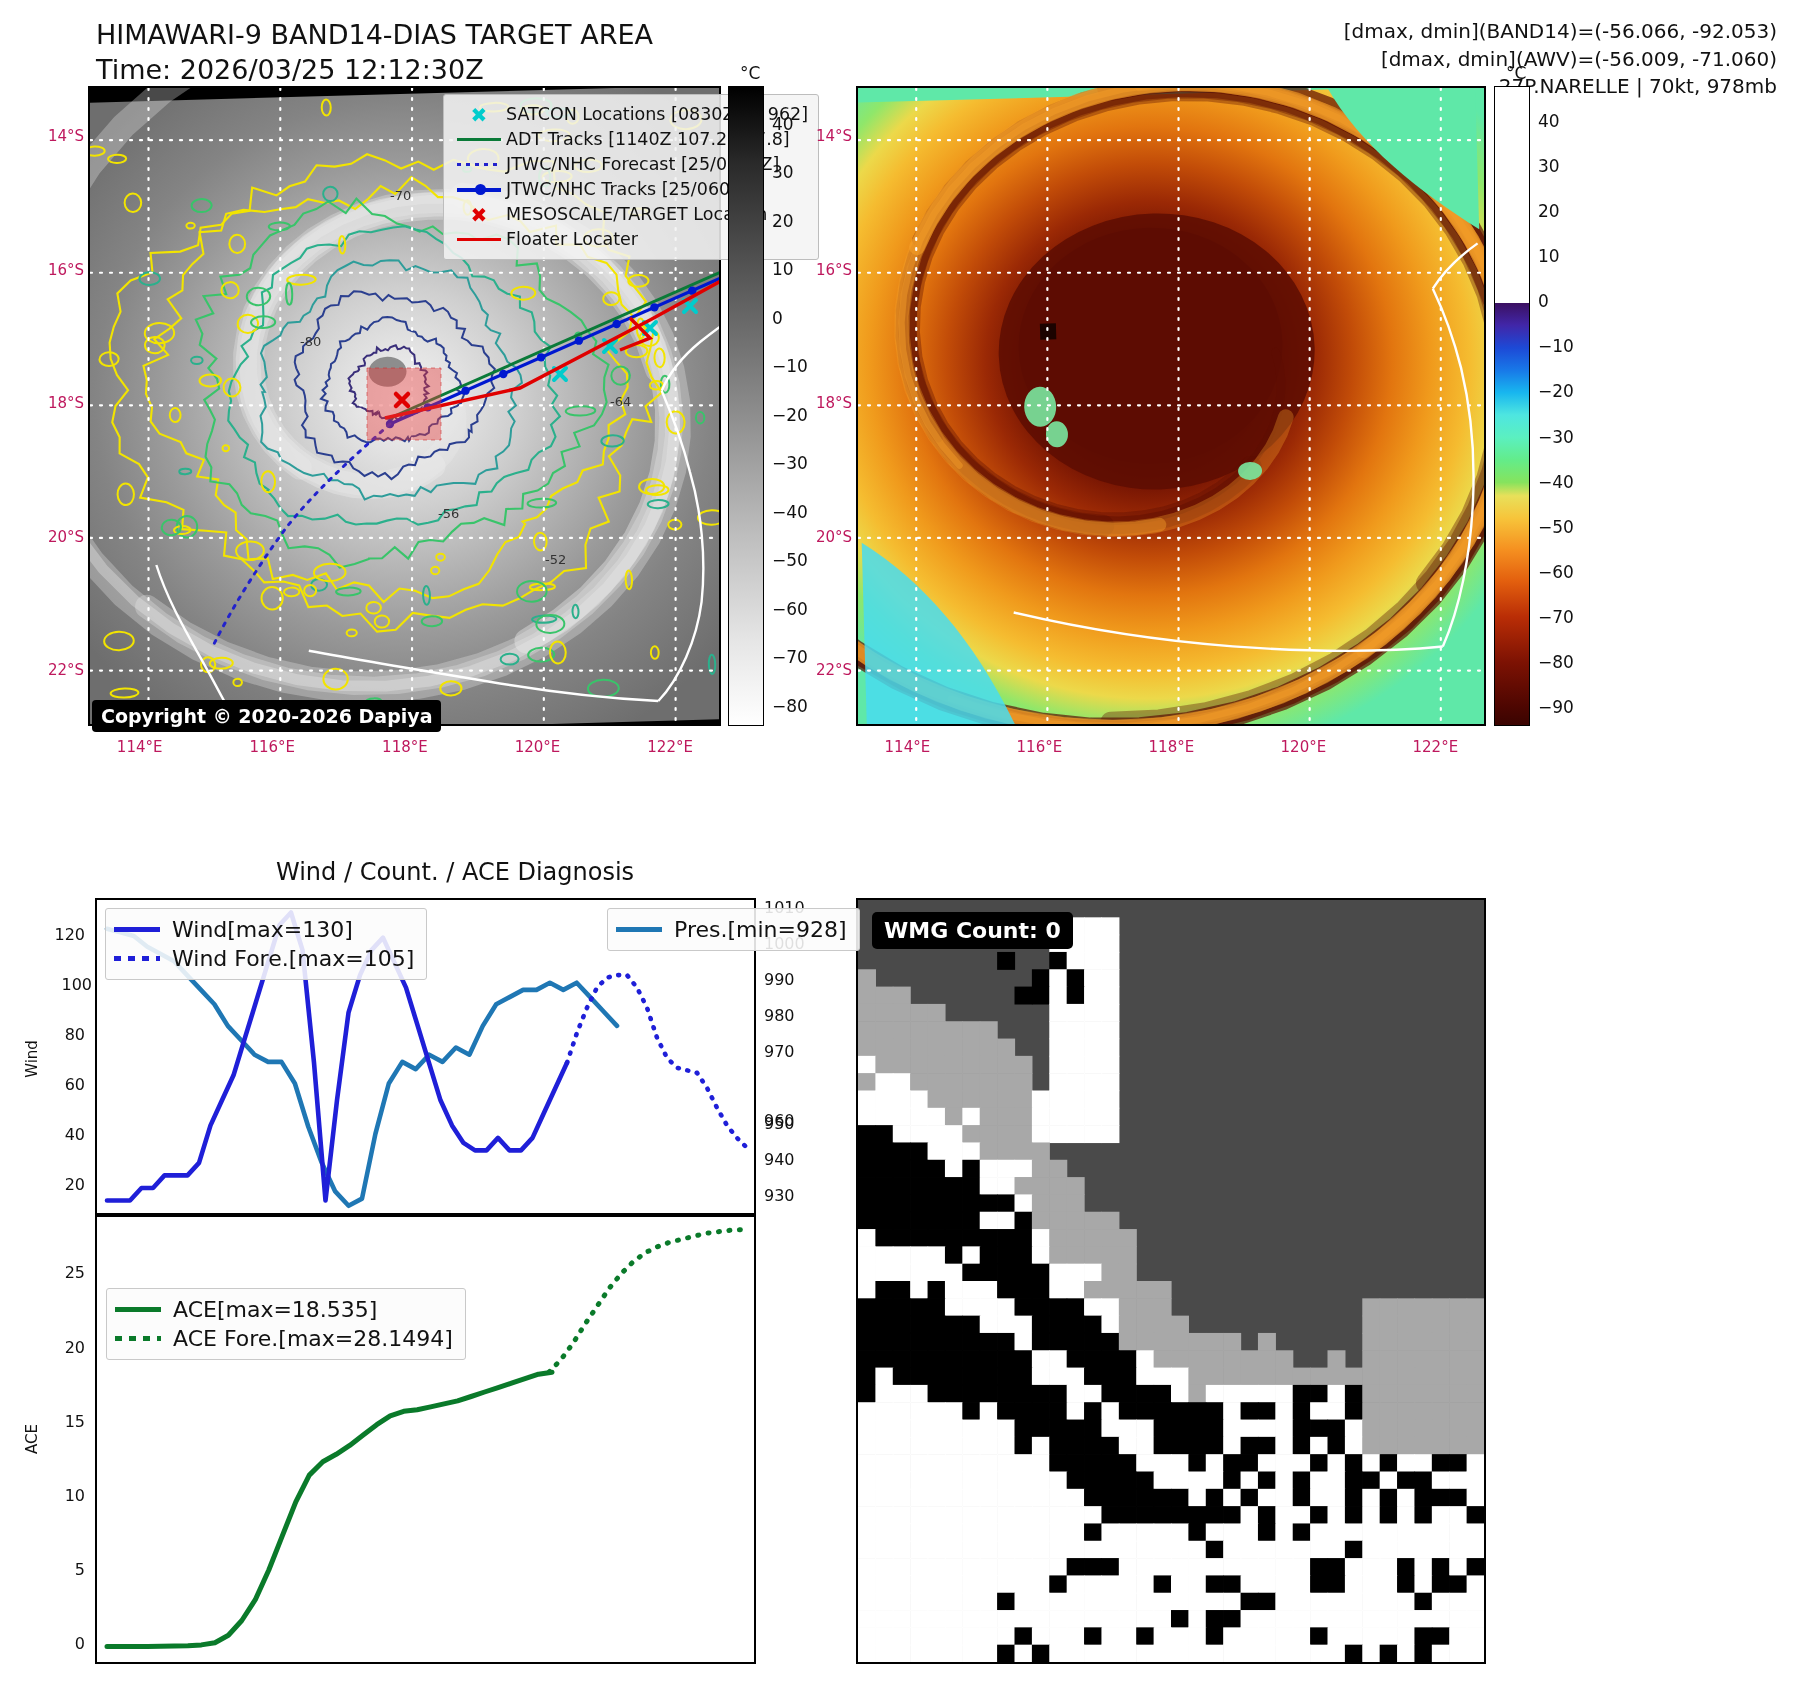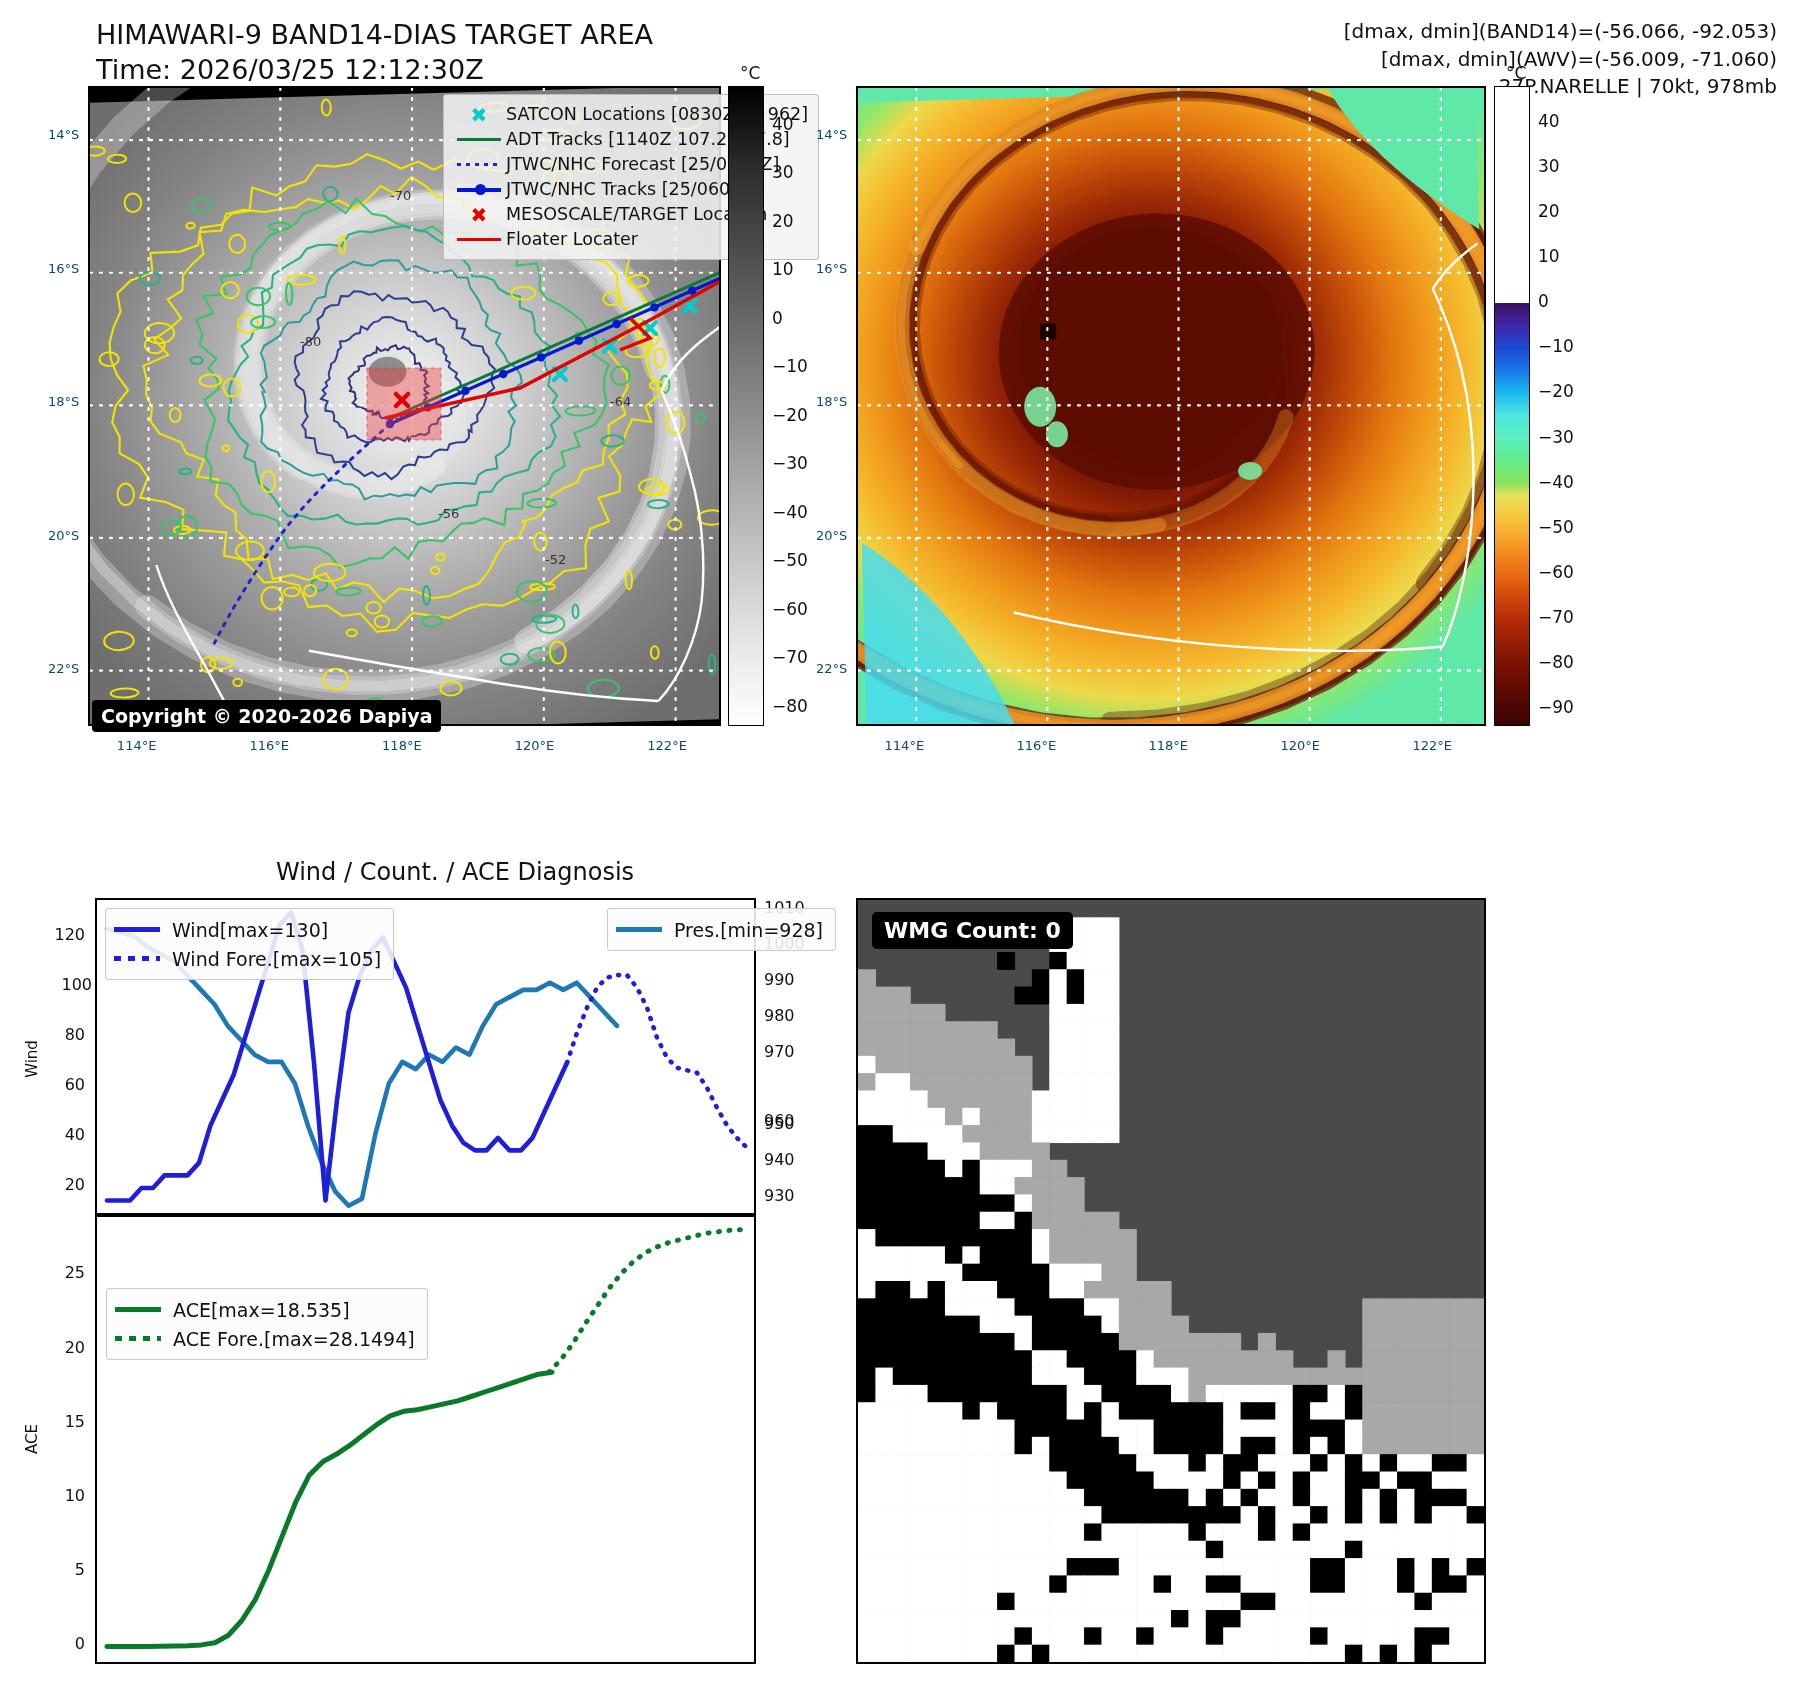--- a/index.html
+++ b/index.html
@@ -6,21 +6,21 @@
   body{width:1797px;height:1690px;font-family:"DejaVu Sans",sans-serif;color:#000;position:relative;overflow:hidden;}
 
   .panel{position:absolute;}
 
   
   #title-block{position:absolute;left:96px;top:18px;font-size:27px;line-height:1.28;font-family:"DejaVu Sans",sans-serif;color:#111;}
   #header-right{position:absolute;right:20px;top:18px;text-align:right;font-size:20px;line-height:1.38;color:#111;}
 
   
   .map-frame{position:absolute;border:2px solid #000;box-sizing:border-box;overflow:hidden;background:#000;}
-  .tick-label{position:absolute;font-size:13px;color:#0c4a6e;white-space:nowrap;}
+  .tick-label{position:absolute;font-size:15px;color:#be185d;white-space:nowrap;}
   .cbar-title{position:absolute;font-size:17px;color:#111;}
   .cbar{position:absolute;border:1px solid #000;box-sizing:border-box;}
   .cbar-tick{position:absolute;font-size:17px;color:#111;white-space:nowrap;}
 
   
   #map-legend{position:absolute;background:rgba(243,243,243,.86);border:1px solid #bdbdbd;border-radius:3px;padding:7px 10px 7px 8px;font-size:17.5px;line-height:1.0;}
   #map-legend .row{display:flex;align-items:center;height:25px;}
   #map-legend .sym{width:54px;flex:0 0 54px;display:flex;align-items:center;justify-content:center;}
   #map-legend .lbl{white-space:nowrap;color:#111;}
 
@@ -33,21 +33,21 @@
   
   #copyright{position:absolute;background:#000;color:#fff;font-weight:bold;font-size:19px;padding:5px 9px;border-radius:4px;white-space:nowrap;font-family:"DejaVu Sans",sans-serif;}
 
   
   #wmg-badge{position:absolute;background:#000;color:#fff;font-weight:bold;font-size:22px;padding:6px 12px;border-radius:5px;white-space:nowrap;z-index:6;}
 
   
   .chart-frame{position:absolute;border:2px solid #000;box-sizing:border-box;background:#fff;}
   .axis-label-y{position:absolute;font-size:15px;color:#111;transform-origin:center;transform:rotate(-90deg);white-space:nowrap;}
   .ax-tick{position:absolute;font-size:16px;color:#111;white-space:nowrap;}
-  .chart-legend{position:absolute;background:rgba(252,252,252,.88);border:1px solid #c9c9c9;border-radius:3px;padding:6px 12px 6px 8px;font-size:19px;z-index:5;}
+  .chart-legend{position:absolute;background:rgba(252,252,252,.88);border:1px solid #c9c9c9;border-radius:3px;padding:6px 12px 6px 8px;font-size:22px;z-index:5;}
   .chart-legend .row{display:flex;align-items:center;height:29px;}
   .chart-legend .sym{width:58px;flex:0 0 58px;display:flex;align-items:center;}
   .chart-legend .lbl{white-space:nowrap;color:#111;}
   .lsolid{width:46px;height:5px;}
   .ldot{width:46px;height:5px;background-image:repeating-linear-gradient(to right,currentColor 0 7px,transparent 7px 14px);}
 
   #chart-title{position:absolute;font-size:24px;color:#111;}
 </style>
 </head>
 <body>

